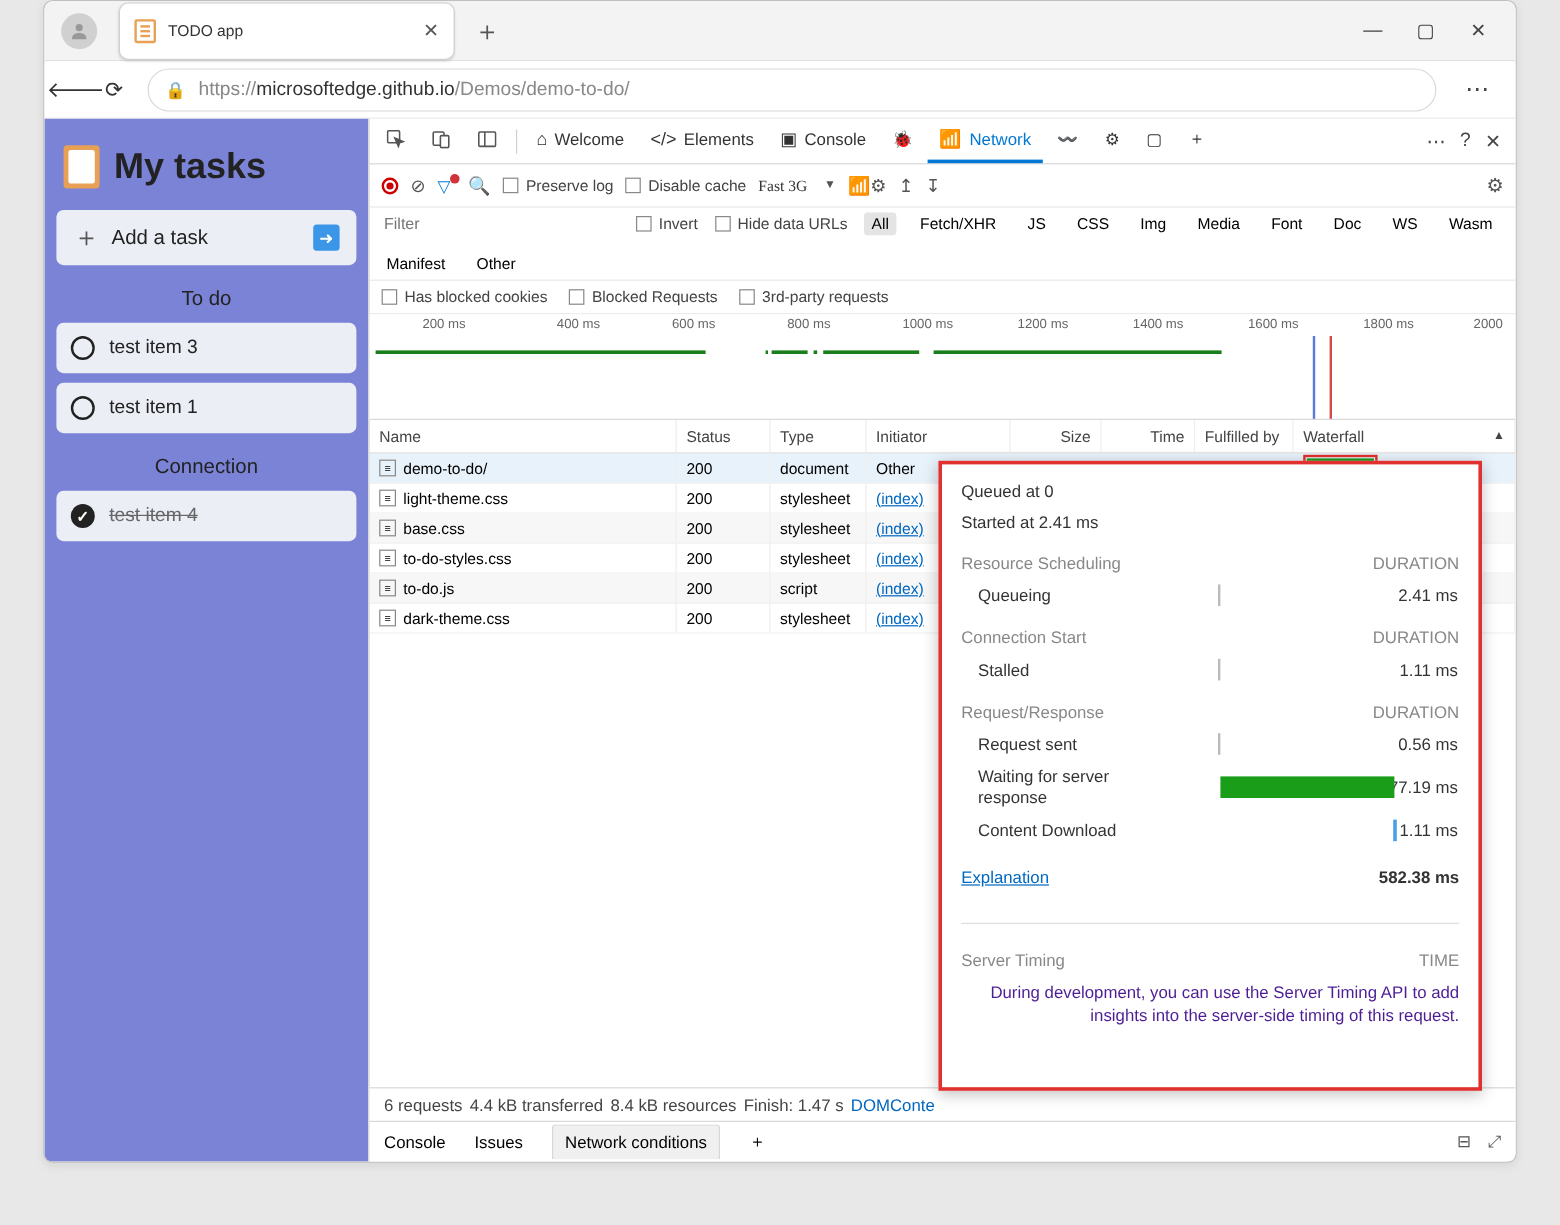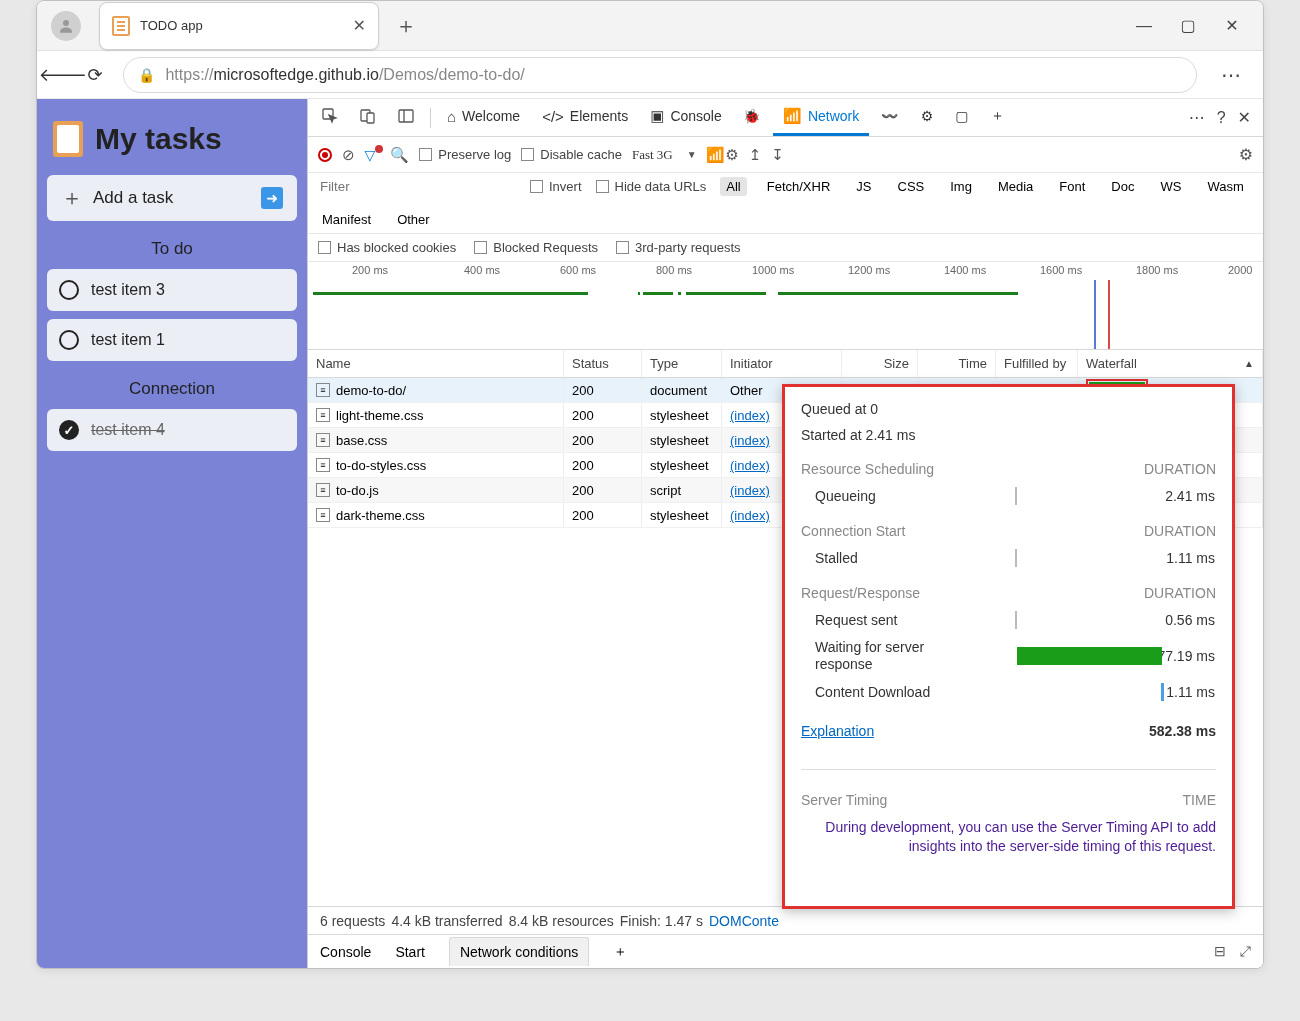--- a/index.html
+++ b/index.html
@@ -411,21 +411,21 @@
       <div class="status-bar">
         <span>6 requests</span>
         <span>4.4 kB transferred</span>
         <span>8.4 kB resources</span>
         <span>Finish: 1.47 s</span>
         <span class="link2">DOMConte</span>
       </div>
 
       <div class="drawer">
         <span>Console</span>
-        <span>Start</span>
+        <span>Issues</span>
         <span class="active-tab">Network conditions</span>
         <span>＋</span>
         <div class="drawer-right">
           <span>⊟</span>
           <span>⤢</span>
         </div>
       </div>
     </div>
   </div>
 

